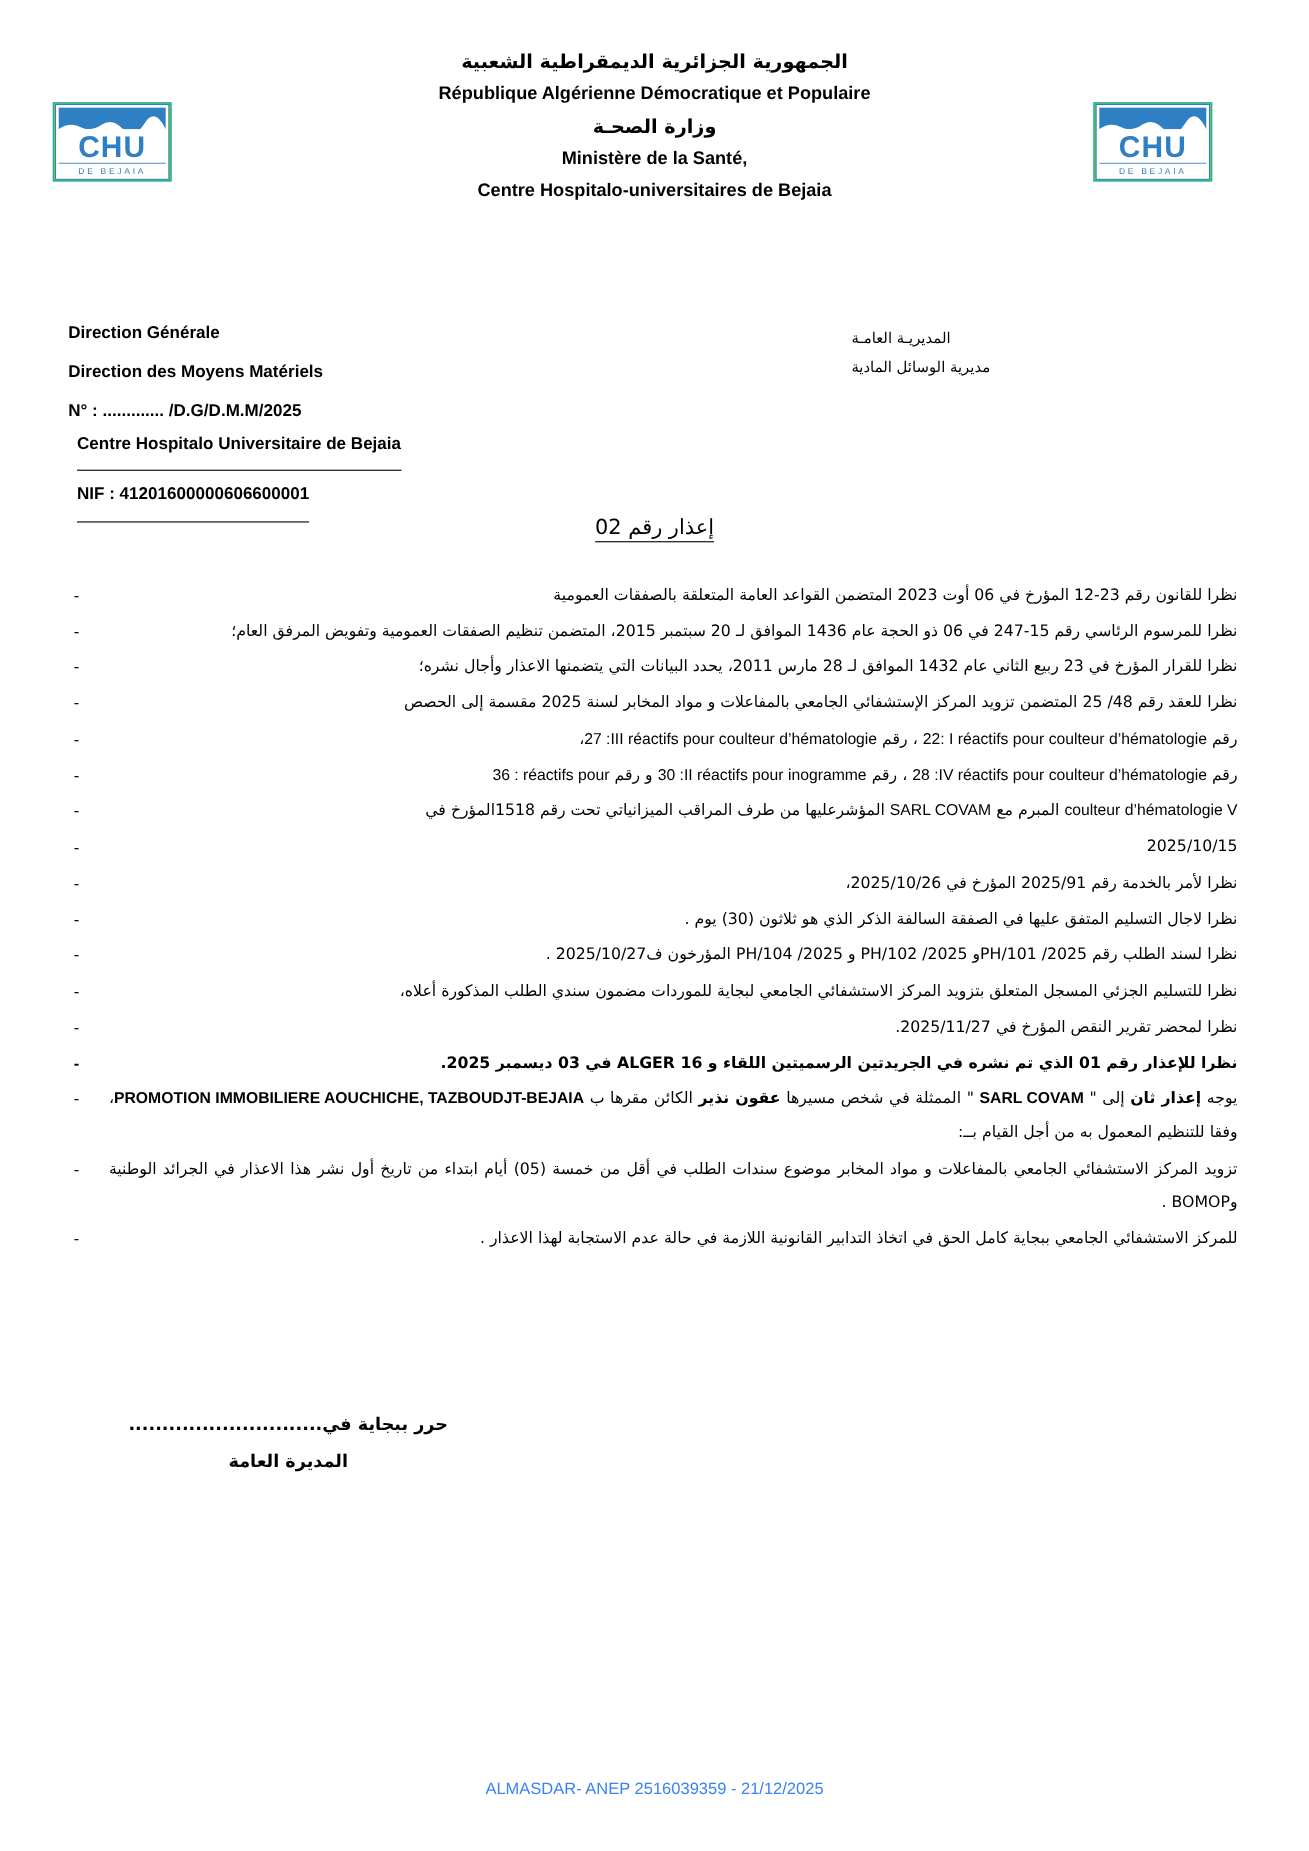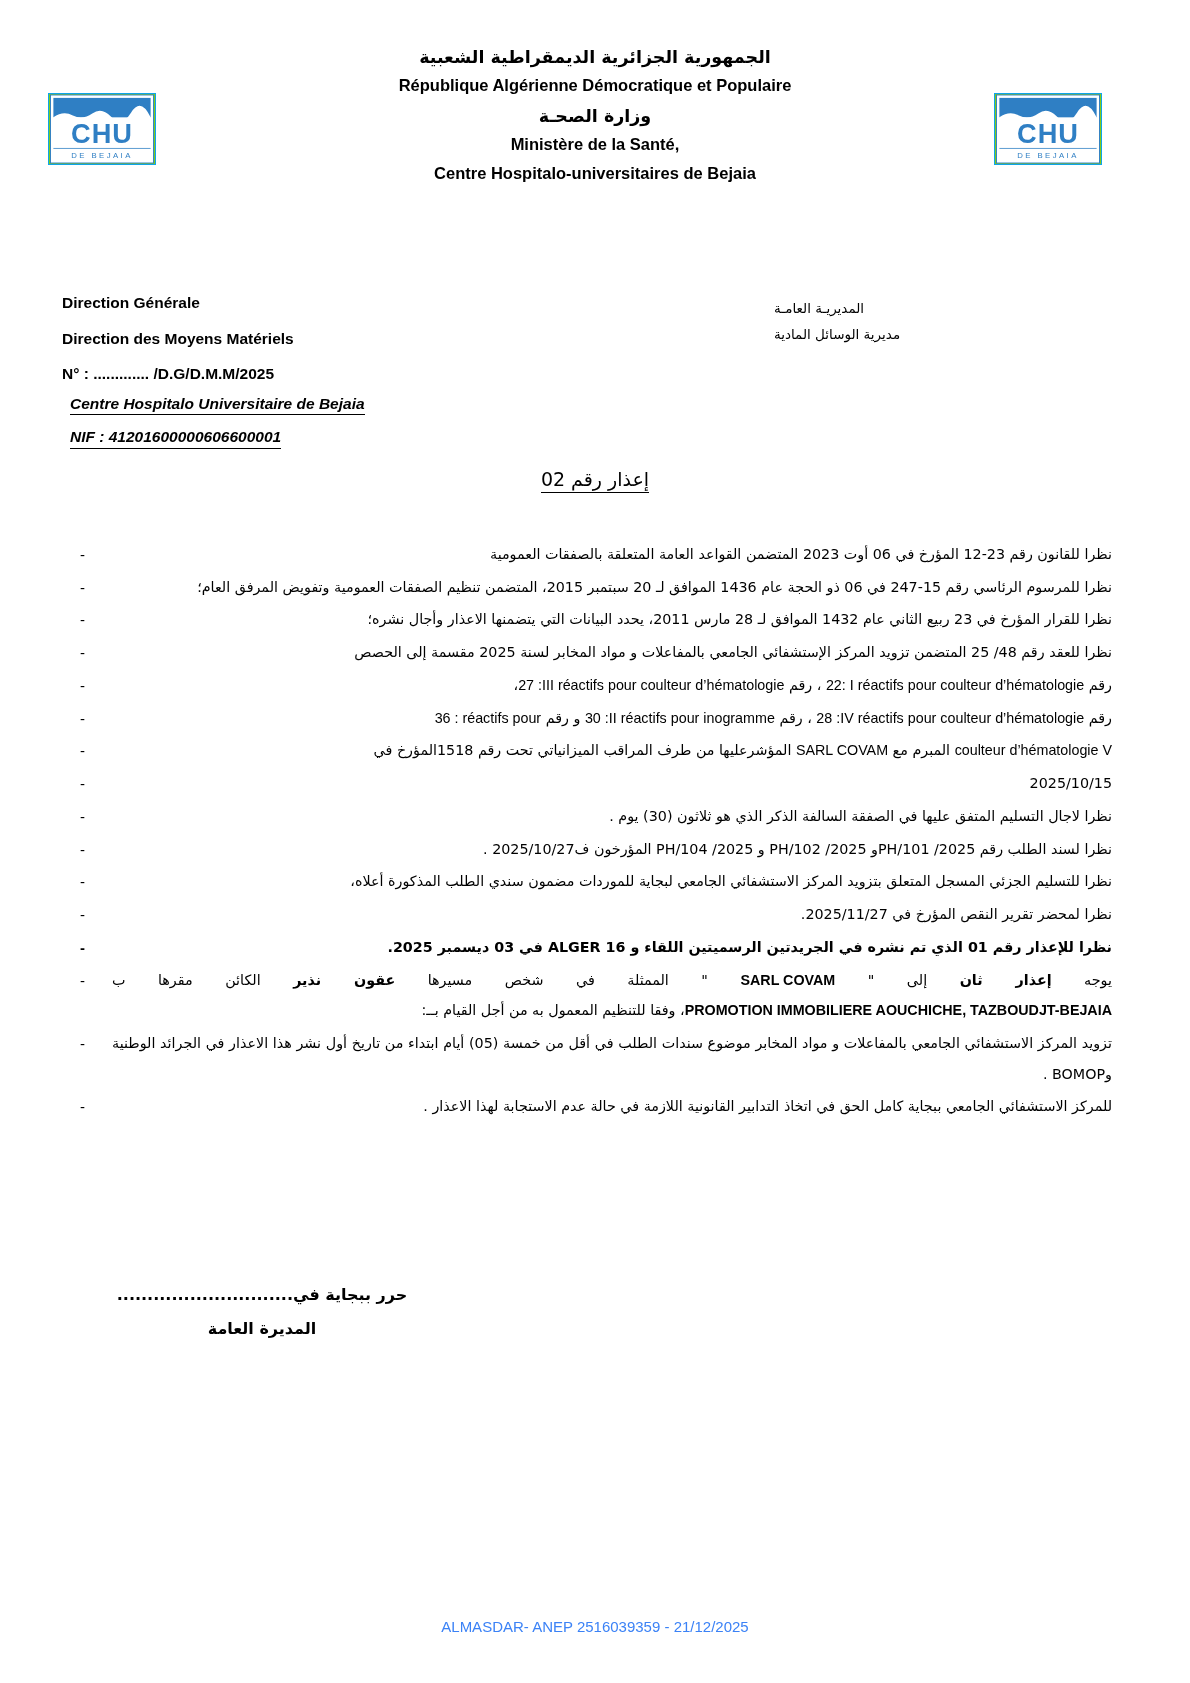--- a/index.html
+++ b/index.html
@@ -72,23 +72,22 @@
     font-family: "Liberation Sans", "DejaVu Sans", sans-serif;
     font-size: 15.5px;
     font-weight: 700;
     line-height: 1.0;
   }
   .left-block .ln { margin-bottom: 20px; white-space: nowrap; }
   .left-block .ln.tight { margin-bottom: 14px; }
   .left-block .ul {
     display: inline-block;
     border-bottom: 1.6px solid #000;
-    padding-bottom: 3px;
+    padding-bottom: 16px;
     margin-left: 8px;
-    font-style: italic;
   }
 
   
   .right-block {
     position: absolute;
     right: 86px;
     top: 296px;
     width: 330px;
     text-align: left;
     direction: rtl;
@@ -116,21 +115,21 @@
 
   
   .body-wrap {
     position: absolute;
     top: 523px;
     left: 60px;
     right: 62px;
   }
   ul.clauses {
     list-style: none;
-    margin: 16px;
+    margin: 3px;
     padding: 0;
     direction: rtl;
   }
   ul.clauses > li {
     position: relative;
     direction: rtl;
     text-align: justify;
     text-align-last: right;
     font-family: "DejaVu Sans", "Liberation Sans", sans-serif;
     font-size: 14.3px;
@@ -257,20 +256,21 @@
       <li class="justify-full no-marker">
         <span>رقم </span><span class="lat">28 :IV réactifs pour coulteur d’hématologie</span><span> ، رقم </span><span class="lat">30 :II réactifs pour inogramme</span><span> و رقم </span><span class="lat">36 : réactifs pour</span>
       </li>
 
       <li class="justify-full no-marker">
         <span class="lat">coulteur d’hématologie V</span><span>  المبرم  مع </span><span class="lat">SARL COVAM</span><span>  المؤشرعليها من طرف المراقب الميزانياتي تحت رقم  1518المؤرخ في</span>
       </li>
 
       <li class="no-marker" style="text-align:right;">2025/10/15</li>
 
+      <li>نظرا لأمر بالخدمة رقم 2025/91 المؤرخ في 2025/10/26،</li>
       <li>نظرا لاجال التسليم المتفق عليها في الصفقة السالفة الذكر  الذي   هو ثلاثون   (30) يوم .</li>
       <li>نظرا لسند الطلب رقم PH/101  /2025و PH/102  /2025 و  PH/104  /2025   المؤرخون ف2025/10/27 .</li>
       <li>نظرا للتسليم الجزئي  المسجل المتعلق  بتزويد  المركز الاستشفائي الجامعي لبجاية  للموردات مضمون سندي الطلب  المذكورة أعلاه،</li>
       <li>نظرا لمحضر تقرير النقص المؤرخ في 2025/11/27.</li>
 
       <li class="bold-line">نظرا للإعذار رقم 01 الذي تم نشره في الجريدتين الرسميتين اللقاء و  ALGER 16 في 03 ديسمبر 2025.</li>
 
       <li class="justify-full">
         <span>يوجه </span><span class="bold">إعذار ثان</span><span>  إلى " </span><span class="lat bold">SARL COVAM</span><span> " الممثلة في شخص مسيرها </span><span class="bold">عقون نذير</span><span>   الكائن مقرها ب </span><span class="lat bold">PROMOTION IMMOBILIERE AOUCHICHE, TAZBOUDJT-BEJAIA</span><span>،  وفقا للتنظيم المعمول به من أجل القيام بــ:</span>
       </li>

